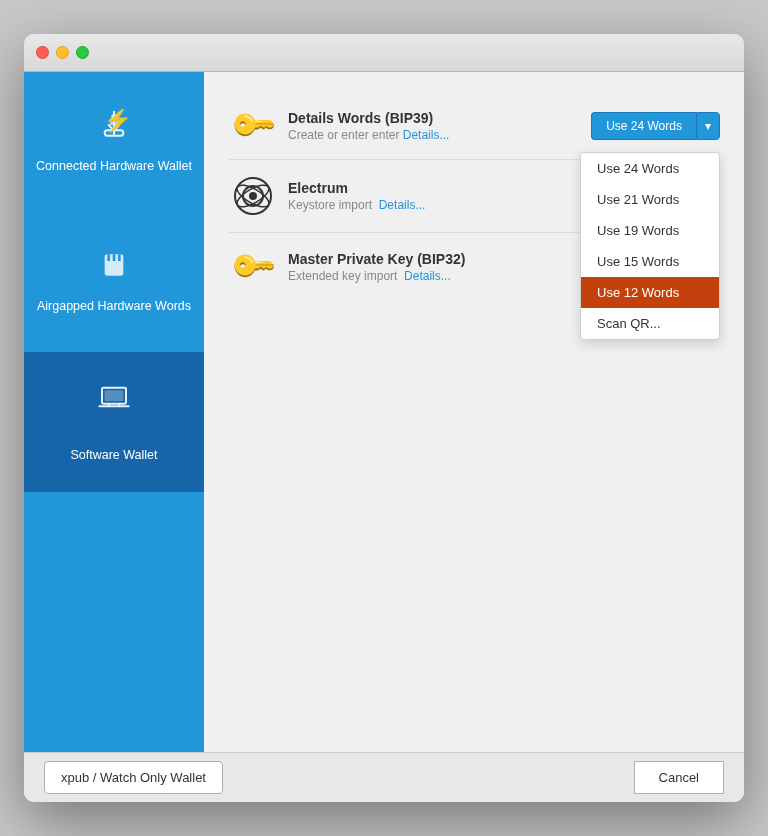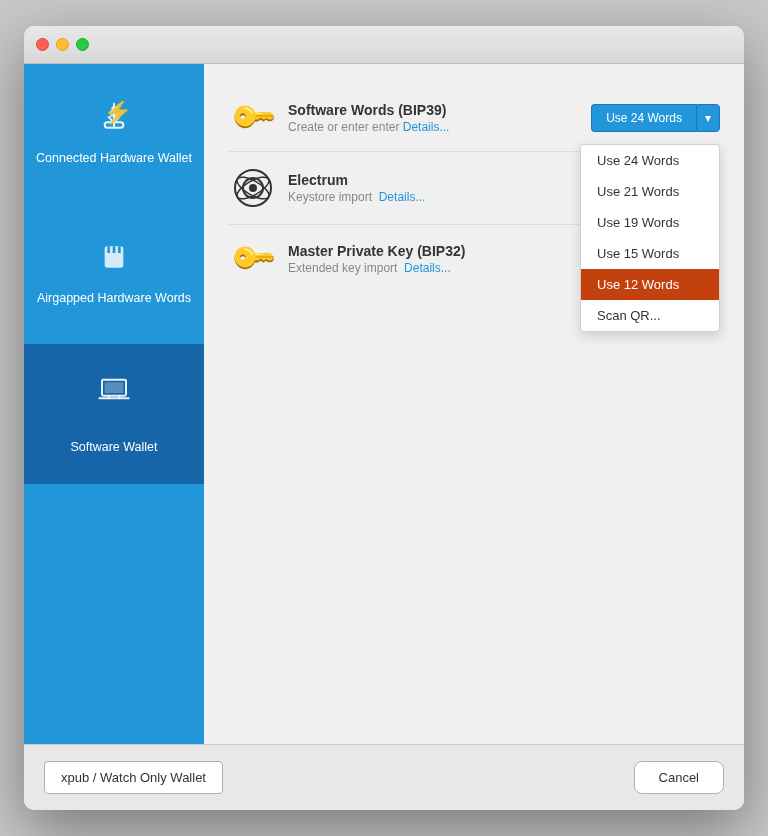--- a/index.html
+++ b/index.html
@@ -212,40 +212,40 @@
     }
 
     .dropdown-item.selected {
       background: #c2410c;
       color: white;
     }
 
     .bottom-bar {
       background: #e8e8e8;
       border-top: 1px solid #ccc;
-      padding: 16px 20px;
+      padding: 8px 20px;
       display: flex;
       justify-content: space-between;
       align-items: center;
     }
 
     .btn-xpub {
       background: white;
       border: 1px solid #b0b0b0;
       border-radius: 4px;
       padding: 8px 16px;
       font-size: 13px;
       color: #333;
       cursor: pointer;
     }
 
     .btn-cancel {
       background: white;
       border: 1px solid #b0b0b0;
-      border-radius: 8px;
+      border-radius: 0;
       padding: 8px 24px;
       font-size: 13px;
       color: #333;
       cursor: pointer;
     }
 
     
     .usb-icon svg, .sd-icon svg, .laptop-icon svg {
       fill: white;
       width: 32px;
@@ -308,21 +308,21 @@
       </div>
     </div>
 
     <div class="main-content">
 
       <div class="wallet-option">
         <div class="wallet-icon-wrap">
           <span class="key-icon">🔑</span>
         </div>
         <div class="wallet-info">
-          <div class="wallet-name">Software Words (BIP39)</div>
+          <div class="wallet-name">Details Words (BIP39)</div>
           <div class="wallet-desc">
             <span>Create or enter enter</span>
             <a href="#">Details...</a>
           </div>
         </div>
         <div class="btn-group">
           <button class="btn-main selected">Use 24 Words</button>
           <button class="btn-dropdown selected">▾</button>
         </div>
 

